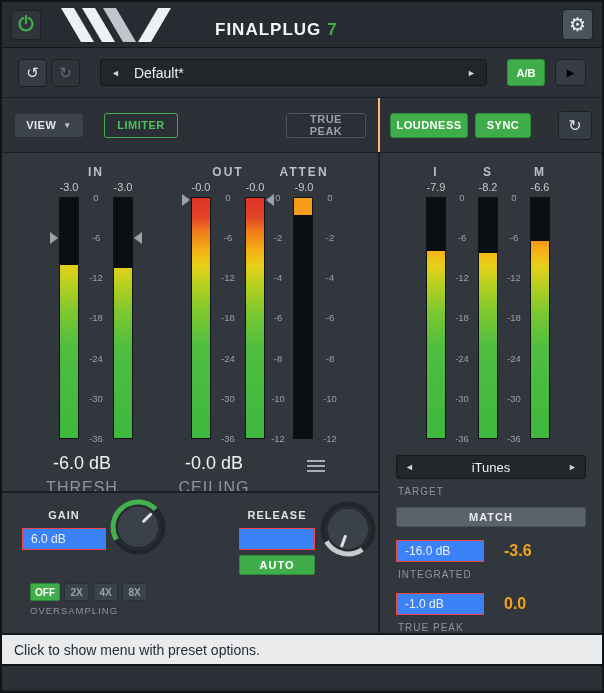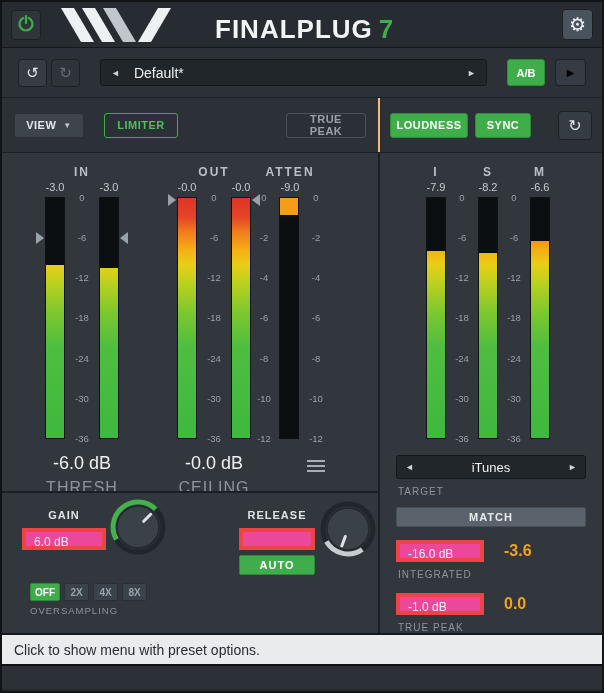--- a/index.html
+++ b/index.html
@@ -9,21 +9,21 @@
   .plugin { width:604px; height:693px; background:#31373d; border:2px solid #111417;
             display:flex; flex-direction:column; color:#dde1e4; overflow:hidden; }
 
   
   .titlebar { height:46px; flex:none; background:#262c31; border-bottom:1px solid #15181b;
               display:flex; align-items:center; padding:0 9px; }
   .icon-btn { display:flex; align-items:center; justify-content:center;
               border:1px solid #1b2023; background:#353c43; border-radius:4px; cursor:pointer; }
   .power-btn { width:30px; height:30px; background:#2f353b; }
   .brand-logo { margin-left:20px; display:flex; align-items:center; }
-  .title { margin-left:42px; font-size:26px; font-weight:bold; letter-spacing:1px; color:#f2f4f6;margin-top:10px; }
+  .title { margin-left:42px; font-size:17px; font-weight:bold; letter-spacing:1px; color:#f2f4f6;margin-top:10px; }
   .title .ver { color:#3fae4a; margin-left:6px; }
   .gear-btn { margin-left:auto; width:31px; height:31px; background:#49535d; color:#eef1f3; font-size:19px; line-height:1; }
 
   
   .preset-row { height:50px; flex:none; background:#2b3137; border-bottom:1px solid #1b2026;
                 display:flex; align-items:center; padding:0 16px; }
   .small-btn { width:29px; height:28px; font-size:15px; color:#dfe3e6; }
   .small-btn.dim { background:#2e343a; color:#646c73; }
   .preset-select { flex:1; margin:0 20px 0 20px; height:27px; background:#21262a;
                    border:1px solid #14181b; border-radius:3px; display:flex; align-items:center;
@@ -49,21 +49,21 @@
   .loudness-btn { width:78px; }
   .sync-btn { width:56px; margin-left:7px; }
   .refresh-btn { margin-left:auto; width:34px; height:29px; font-size:16px; color:#dfe3e6; }
 
   
   .main { flex:1; display:flex; background:#31373d; }
   .left-col { width:378px; flex:none; border-right:2px solid #1b2026; display:flex; flex-direction:column; }
   .meters-panel { height:338px; flex:none; padding-top:12px; }
   .right-panel { flex:1; padding:12px 16px 0; }
 
-  .meters-row { display:flex; padding-left:43px; }
+  .meters-row { display:flex; padding-left:57px; }
   .mgroup-out { margin-left:58px; }
   .mgroup-atten { }
   .glabel { text-align:center; font-size:12px; font-weight:bold; letter-spacing:2px; color:#b9c0c6; height:16px; }
   .bars-grid { display:grid; grid-template-columns:20px 28px 20px; column-gap:3px; }
   .bars-grid.atten { grid-template-columns:26px 22px 26px; column-gap:2px; }
   .ism-grid { display:grid; grid-template-columns:20px 28px 20px 28px 20px; column-gap:2px; margin-left:30px; }
   .reading { font-size:11px; color:#c6cbd0; text-align:center; height:16px; }
   .ticks { display:flex; flex-direction:column; justify-content:space-between; align-items:center;
            height:250px; margin-top:-4px; font-size:9.5px; color:#99a1a8; }
   .ticks .tick { line-height:9px; }
@@ -92,21 +92,21 @@
   .vlabel { font-size:16px; color:#8d959d; letter-spacing:1px; margin-top:5px; }
   .menu-btn { margin:3px auto 0; width:26px; height:20px; display:flex; flex-direction:column;
               justify-content:center; gap:3px; background:none; border:none; cursor:pointer; }
   .menu-btn i { display:block; height:2px; margin:0 4px; background:#a8aeb4; }
 
   
   .limiter-panel { flex:1; border-top:2px solid #1b2026; position:relative; }
   .ctl-label { font-size:11px; font-weight:bold; letter-spacing:1px; color:#dfe3e6; }
   .gain-col { position:absolute; left:20px; top:16px; width:84px; text-align:center; }
   .release-col { position:absolute; left:237px; top:16px; width:76px; text-align:center; }
-  .field { height:22px; background:#ec4899; border:4px solid #ef4444; color:#eef1f3;
+  .field { height:22px; background:#3b82f6; border:1px solid #ef4444; color:#eef1f3;
            font-size:12px; line-height:20px; padding-left:8px; text-align:left; cursor:text; }
   .gain-col .field, .release-col .field { margin-top:7px; width:100%; }
   .knob { position:absolute; cursor:pointer; }
   .knob-gain { left:108px; top:6px; }
   .knob-release { left:318px; top:8px; }
   .auto-btn { margin-top:5px; width:100%; height:20px; background:#3fae4a; border:1px solid #2f8a3a;
               border-radius:2px; color:#fff; font-weight:bold; font-size:11px; letter-spacing:1px; cursor:pointer; }
   .os-row { position:absolute; left:28px; top:90px; display:flex; gap:4px; }
   .os-btn { height:18px; min-width:25px; padding:0 4px; font-size:10px; font-weight:bold;
             background:#3a424a; color:#99a1a9; border:1px solid #2a3036; border-radius:2px; cursor:pointer; }

